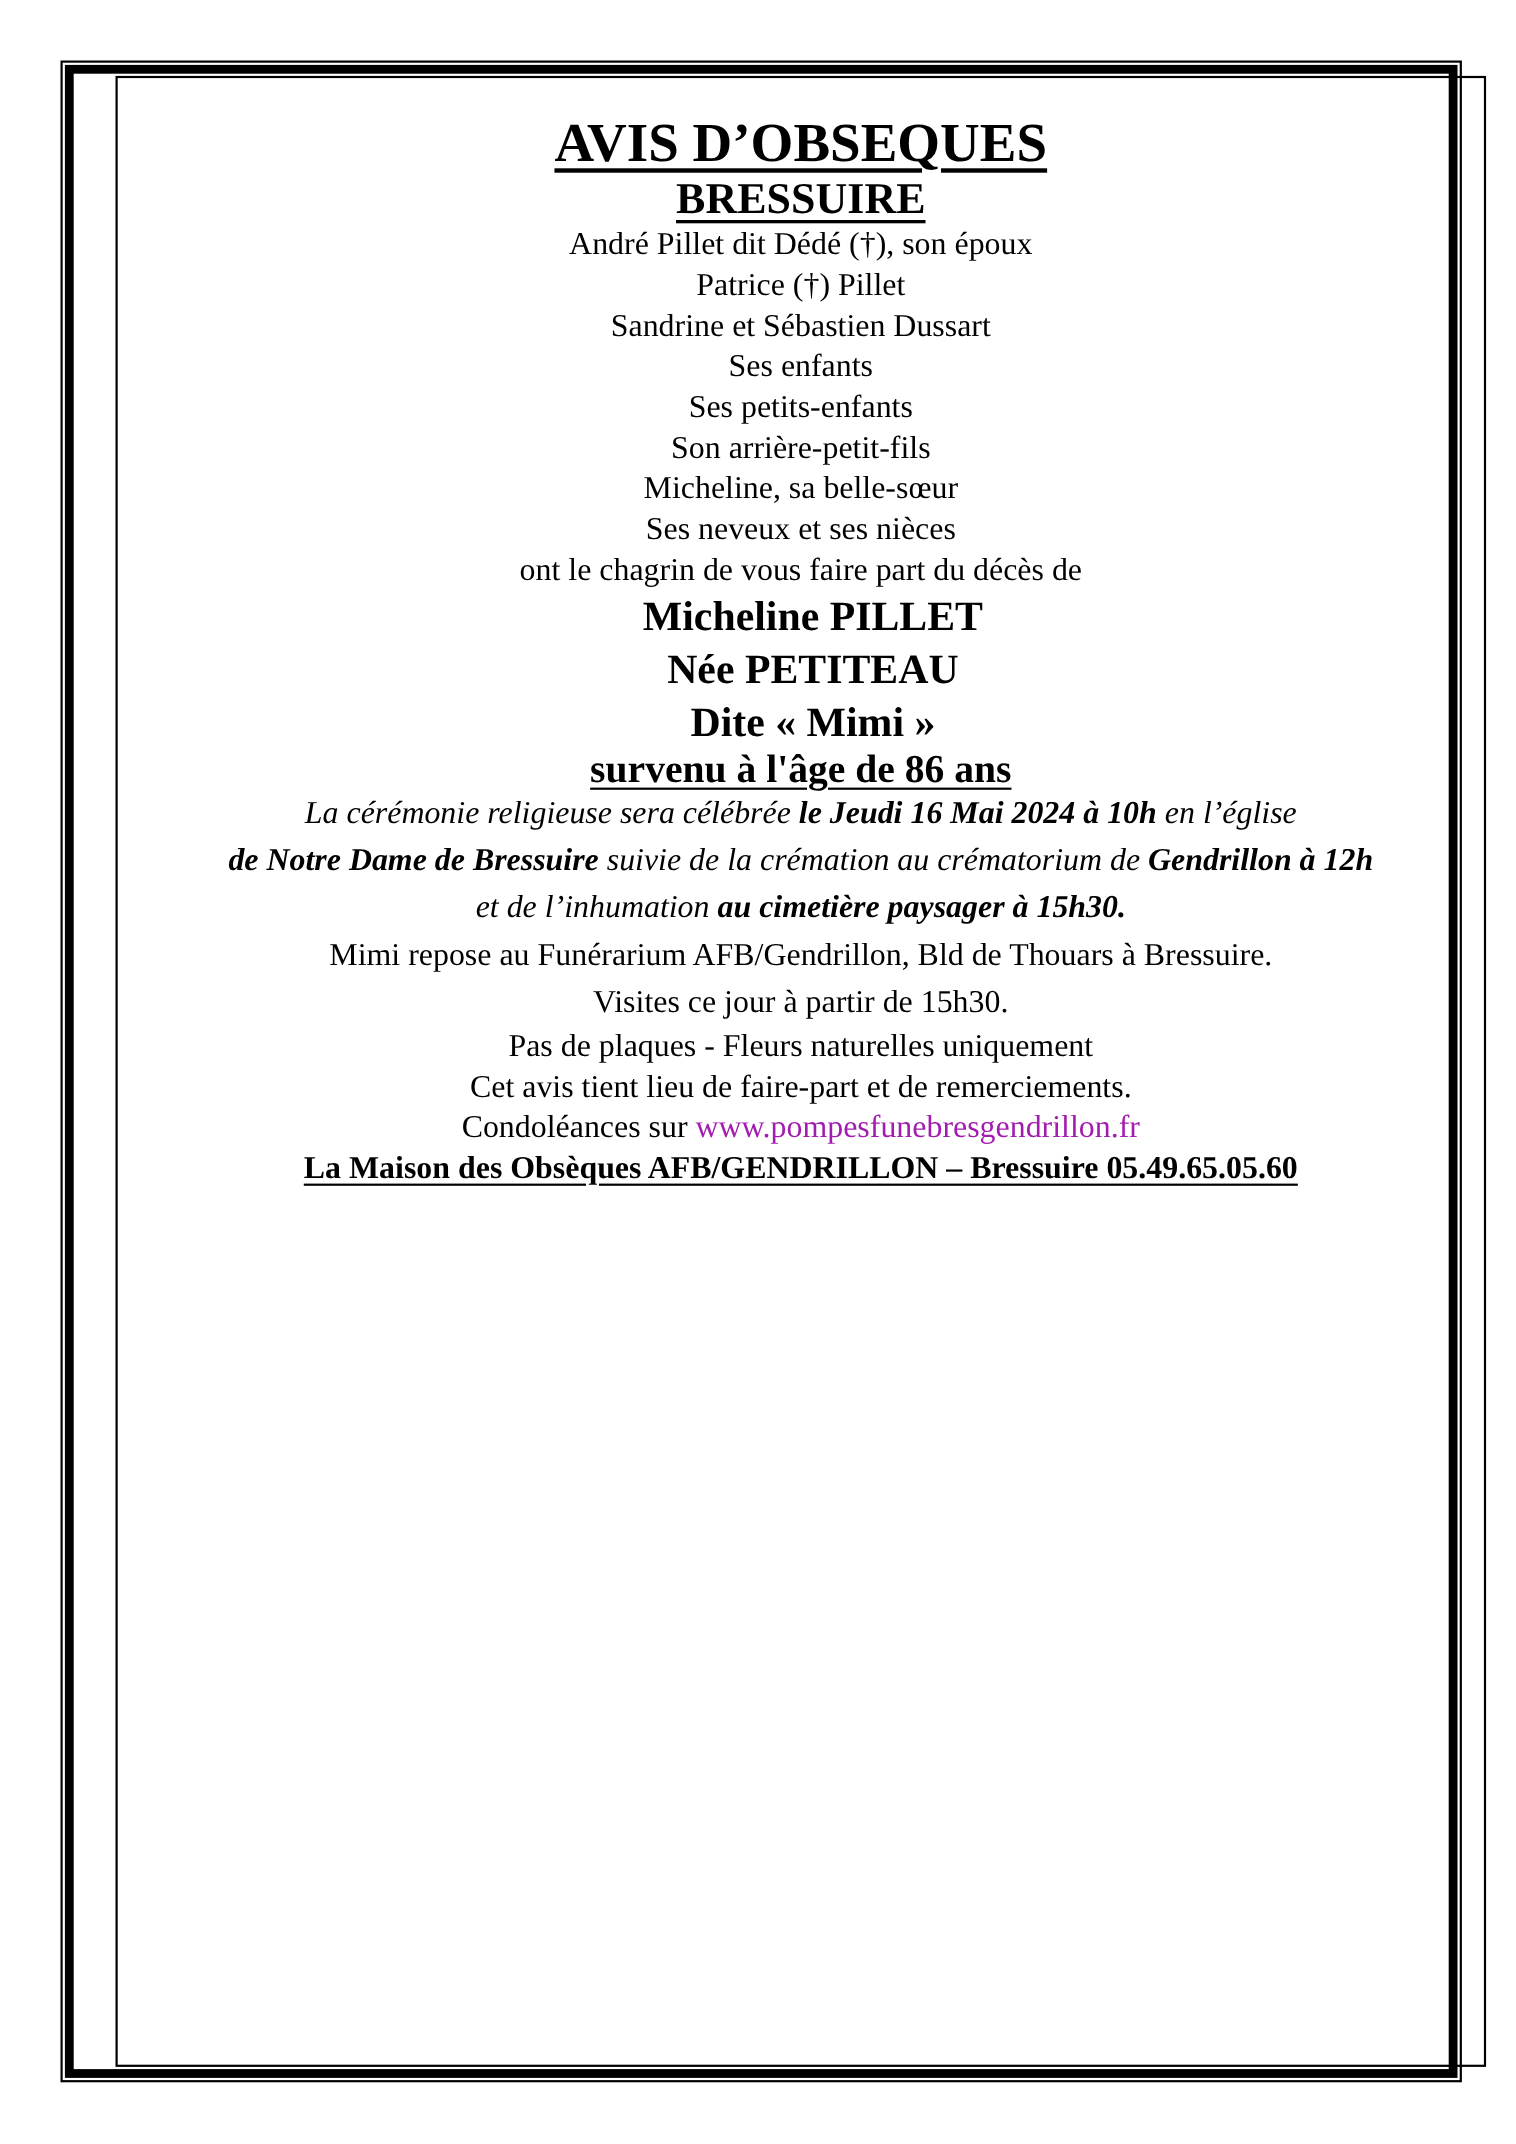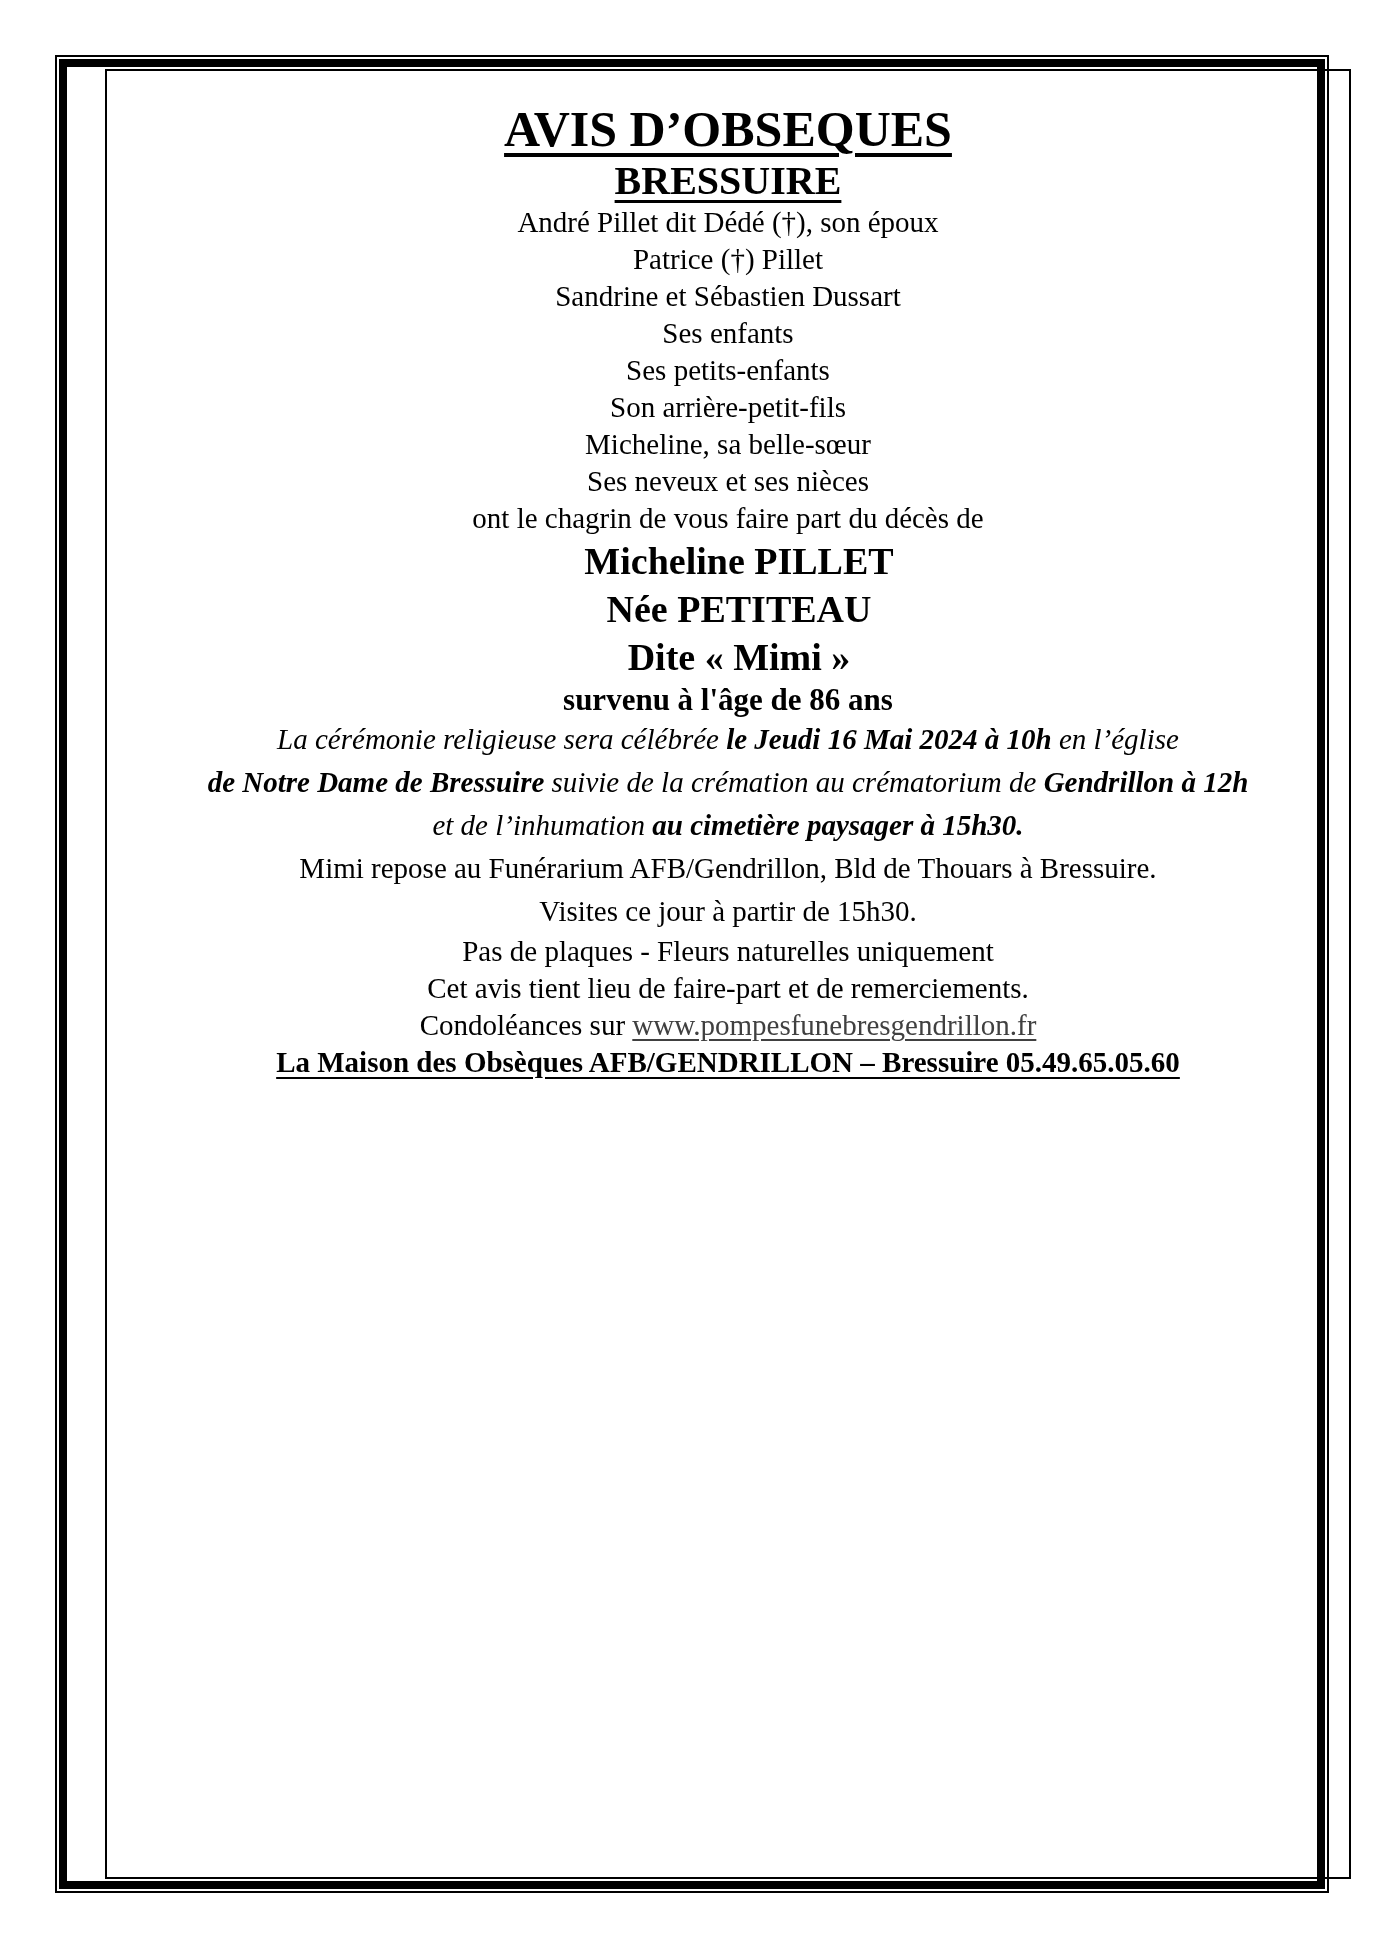--- a/index.html
+++ b/index.html
@@ -41,37 +41,37 @@
   .children-block   { margin-top: 26px; }
   .grandchildren-line   { margin-top: 43px; }
   .great-grandson-line  { margin-top: 38px; }
   .sister-in-law-line   { margin-top: 37px; }
   .nephews-line         { margin-top: 37px; }
   .announcement-line    { margin-top: 61px; }
 
   .deceased-block { margin-top: 63px; }
   .deceased-block .name-line { font-size: 38px; font-weight: bold; line-height: 48px; padding-left: 22px; }
   .age-line {
-    margin-top: 2px; font-size: 31px; font-weight: bold; line-height: 37px;
-    text-decoration-thickness: 2px; text-underline-offset: 5px;
+    margin-top: 2px; font-size: 36px; font-weight: bold; line-height: 37px;
+    text-decoration: underline; text-decoration-thickness: 2px; text-underline-offset: 5px;
   }
 
   .ceremony-block { margin-top: 60px; }
   .ceremony-line { font-size: 29px; line-height: 43px; font-style: italic; }
   .ceremony-line b { font-weight: bold; }
 
   .repose-block { margin-top: 67px; }
   .repose-line { font-size: 29px; line-height: 43px; }
 
   .flowers-line { margin-top: 71px; }
   .notice-line  { margin-top: 78px; }
 
   .condolences-line { margin-top: 78px; font-size: 29px; line-height: 37px; }
   .condolences-link {
-    color: #404040; text-decoration: underline;
+    color: #a21caf; 
     text-decoration-thickness: 2px; text-underline-offset: 4px; cursor: pointer;
   }
   .funeral-home-line {
     margin-top: 0px; font-size: 29px; font-weight: bold; line-height: 37px;
     text-decoration: underline; text-decoration-thickness: 2px; text-underline-offset: 5px;
   }
 </style>
 </head>
 <body>
 

